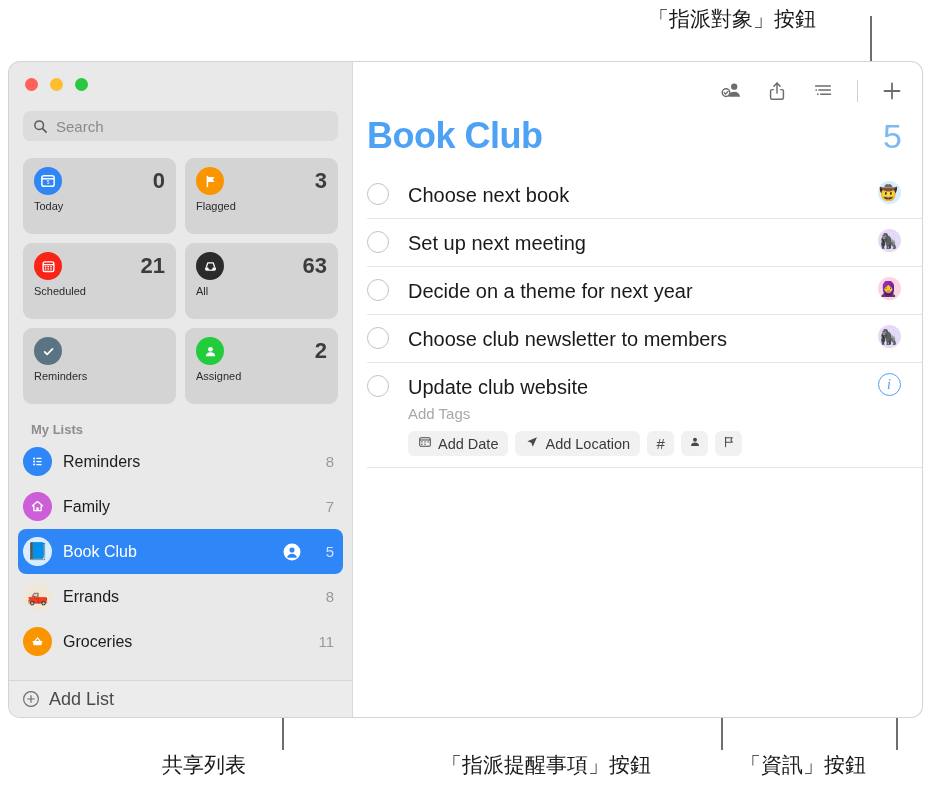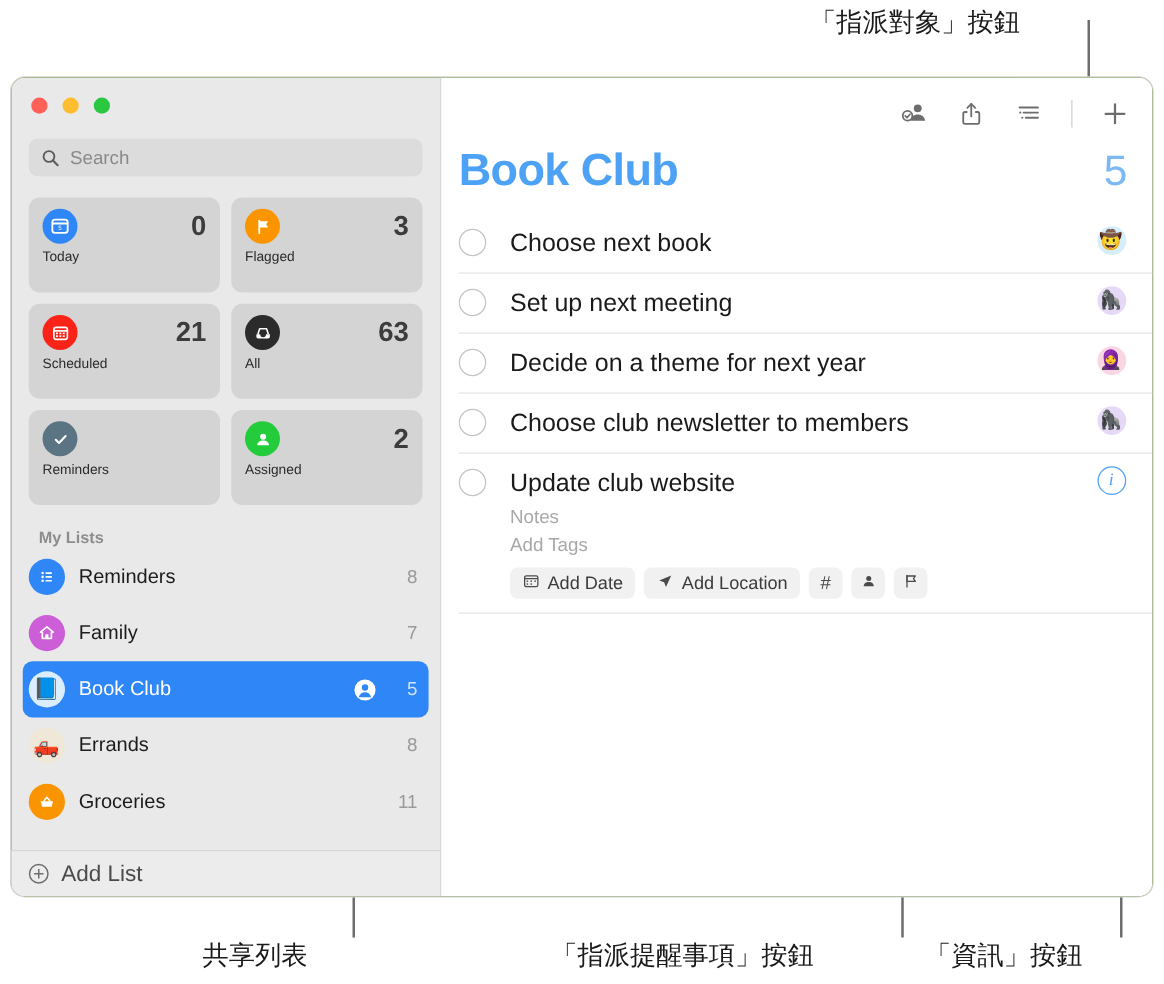--- a/index.html
+++ b/index.html
@@ -39,21 +39,21 @@
 
   
   #window {
     position: absolute;
     left: 9px;
     top: 62px;
     width: 913px;
     height: 655px;
     border-radius: 11px;
     overflow: hidden;
-    background: #4d7c0f;
+    background: #86efac;
     box-shadow: 0 0 0 1px #d4d4d4;
     display: flex;
   }
 
   
   #sidebar {
     width: 343px;
     height: 100%;
     background: #e9e9e9;
     position: relative;
@@ -536,21 +536,20 @@
         </span>
         <span class="task-right">
           <span class="avatar" style="background:#e6d9f7;">🦍</span>
         </span>
       </div>
 
       <div class="task-row">
         <span class="task-circle"></span>
         <span class="task-body">
           <div class="task-title">Update club website</div>
-          <div class="task-sub">Notes</div>
           <div class="task-sub">Add Tags</div>
           <div class="chips">
 
             <span class="chip">
               <span>
                 <svg viewBox="0 0 18 18" width="14" height="14">
                   <rect x="2.2" y="3.4" width="13.6" height="11.2" rx="1.8" fill="none" stroke="#4a4a4a" stroke-width="1.3"></rect>
                   <line x1="2.2" y1="6.4" x2="15.8" y2="6.4" stroke="#4a4a4a" stroke-width="1.3"></line>
                   <g fill="#4a4a4a">
                       <rect x="4.2" y="8.2" width="1.6" height="1.4"></rect>

